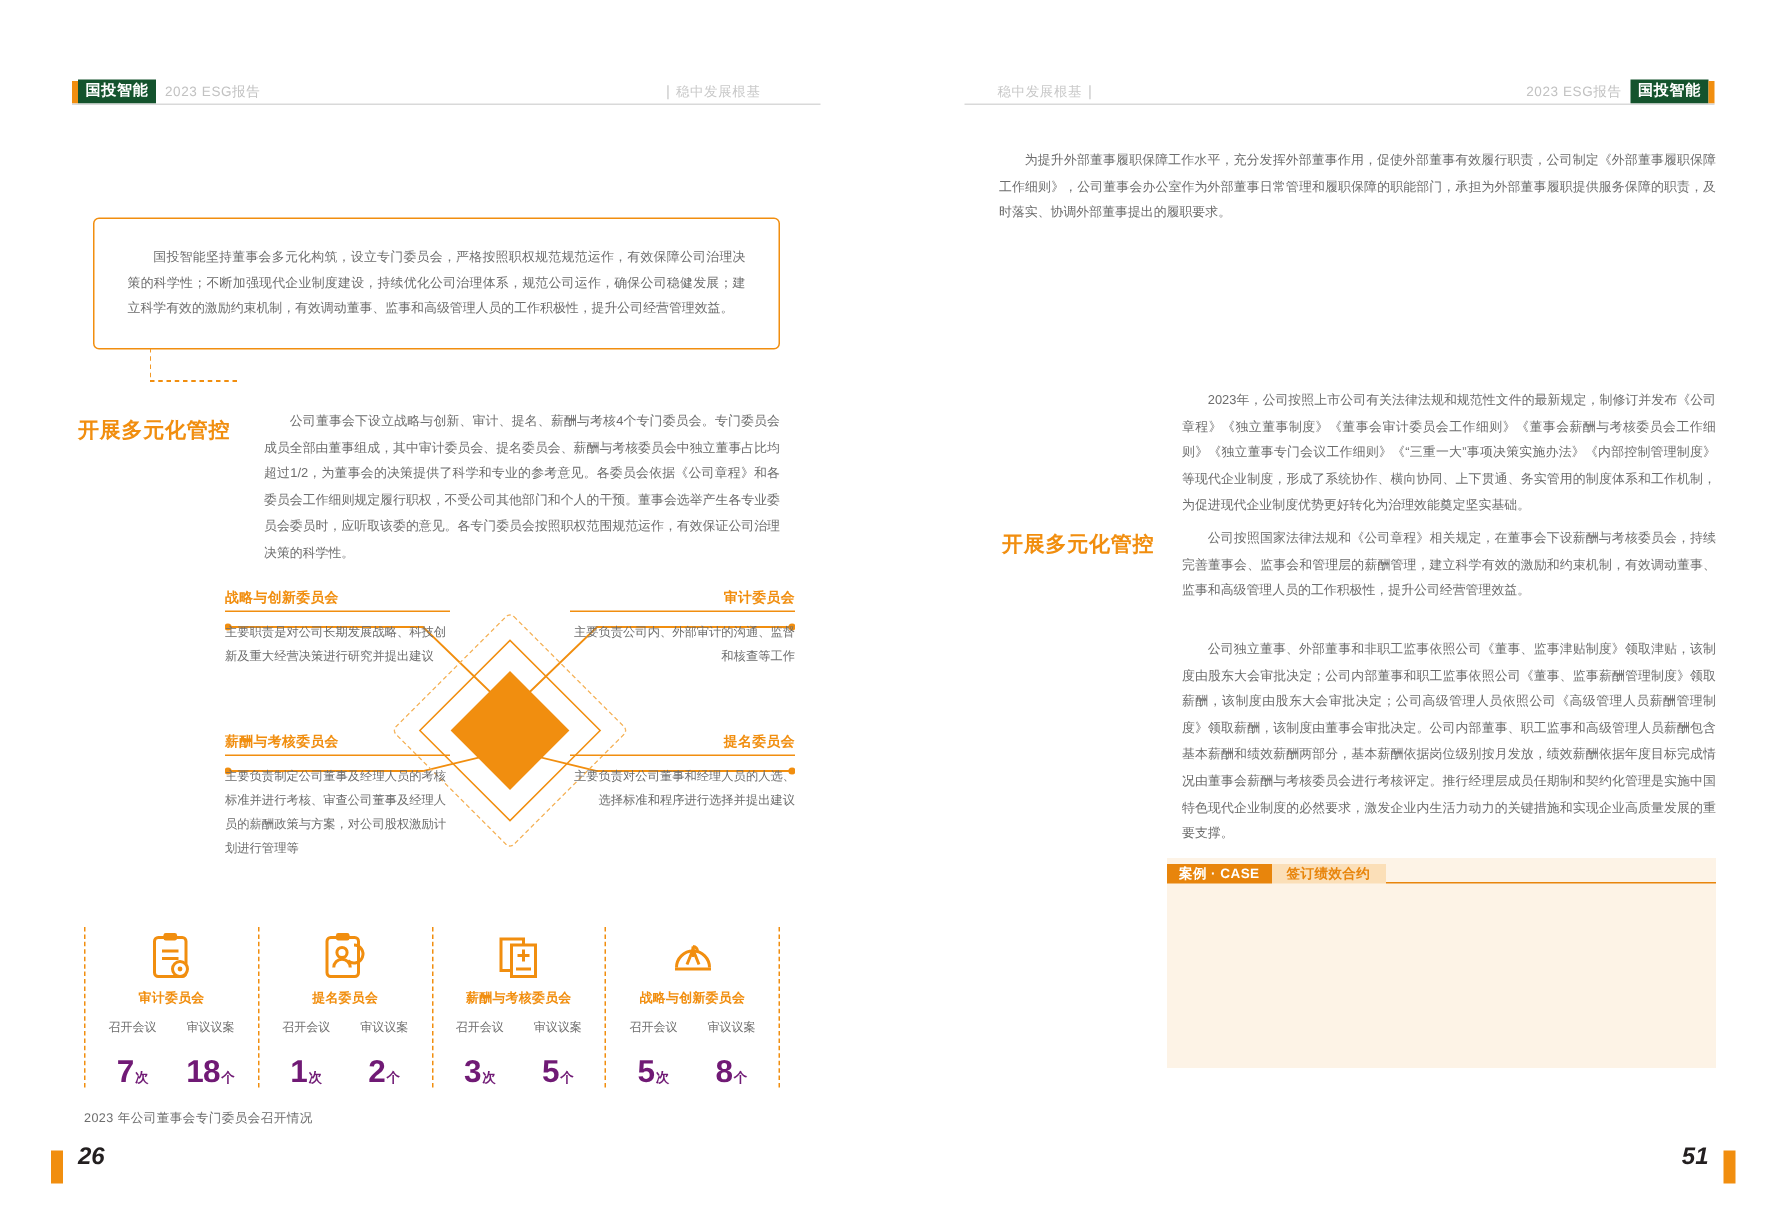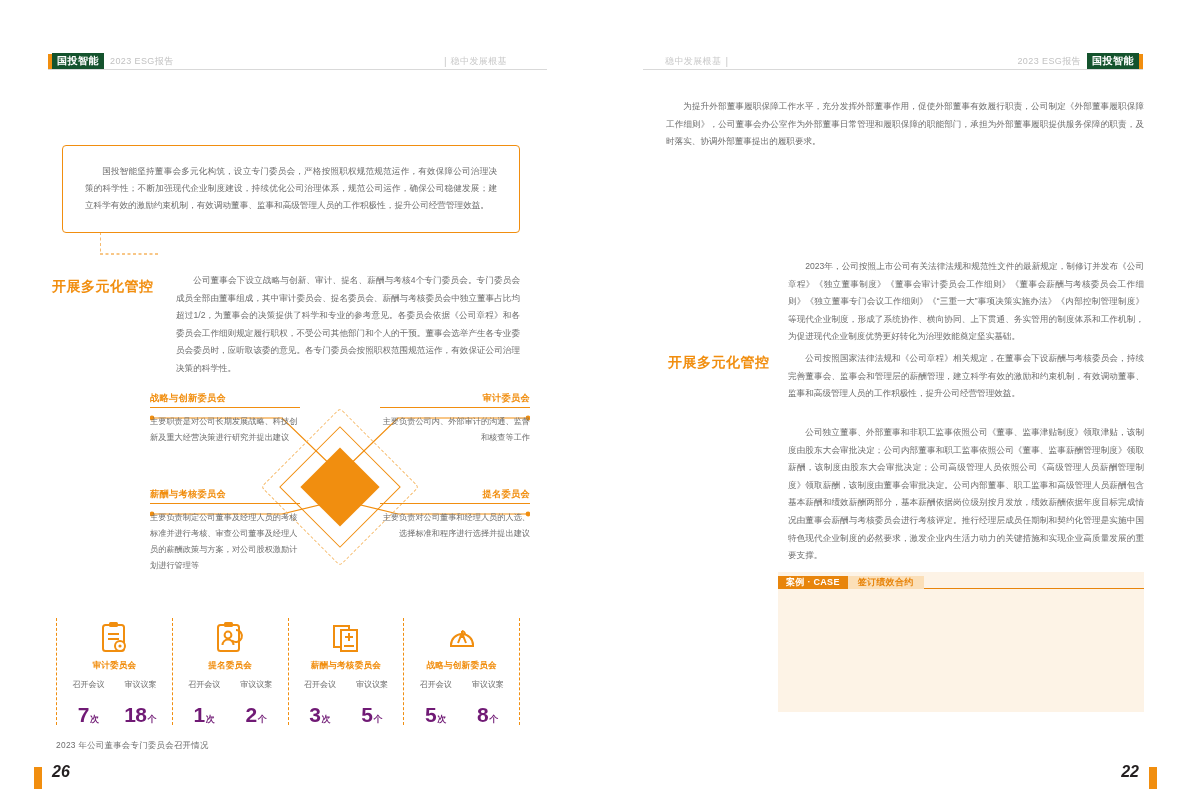--- a/index.html
+++ b/index.html
@@ -380,15 +380,15 @@
     <div class="case-head">
       <span class="case-tag">案例 · CASE</span>
       <span class="case-title">签订绩效合约</span>
       <span class="case-rule">
           <i></i>
         </span>
     </div>
   </div>
 
   <div class="folio-bar folio-bar-r"></div>
-  <div class="folio folio-r">22</div>
+  <div class="folio folio-r">51</div>
 
 </div>
 
 </body></html>

